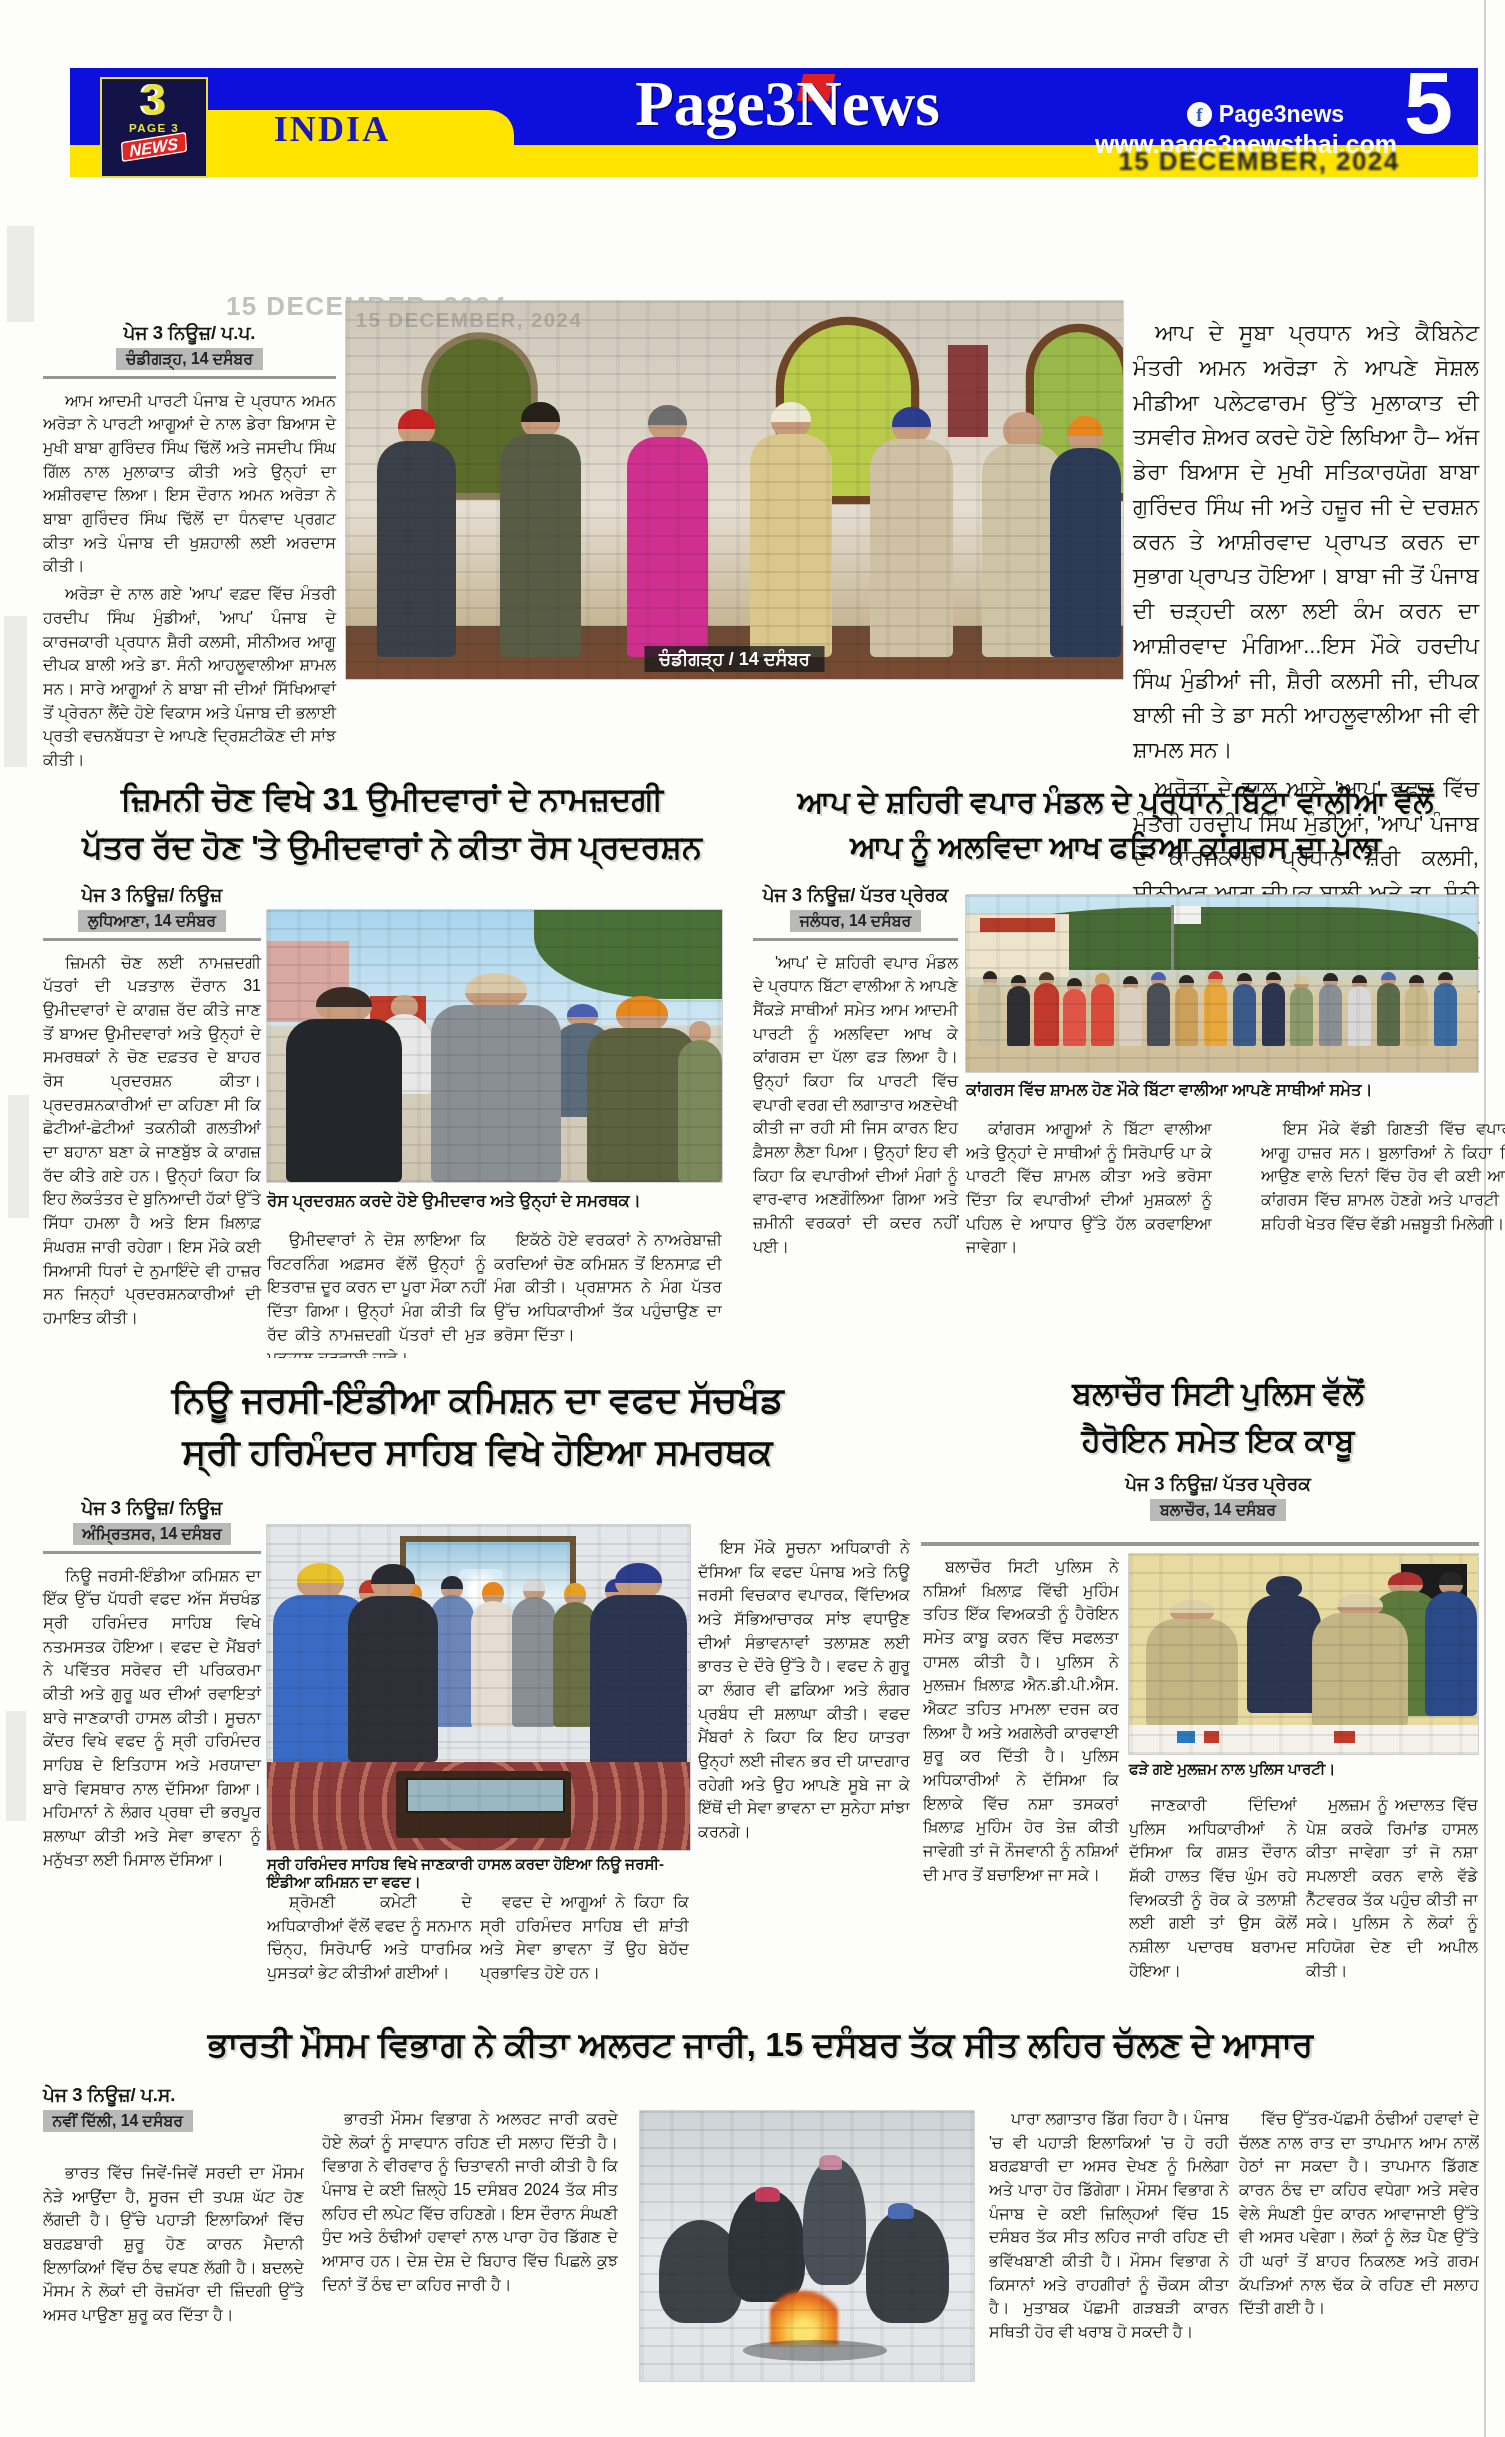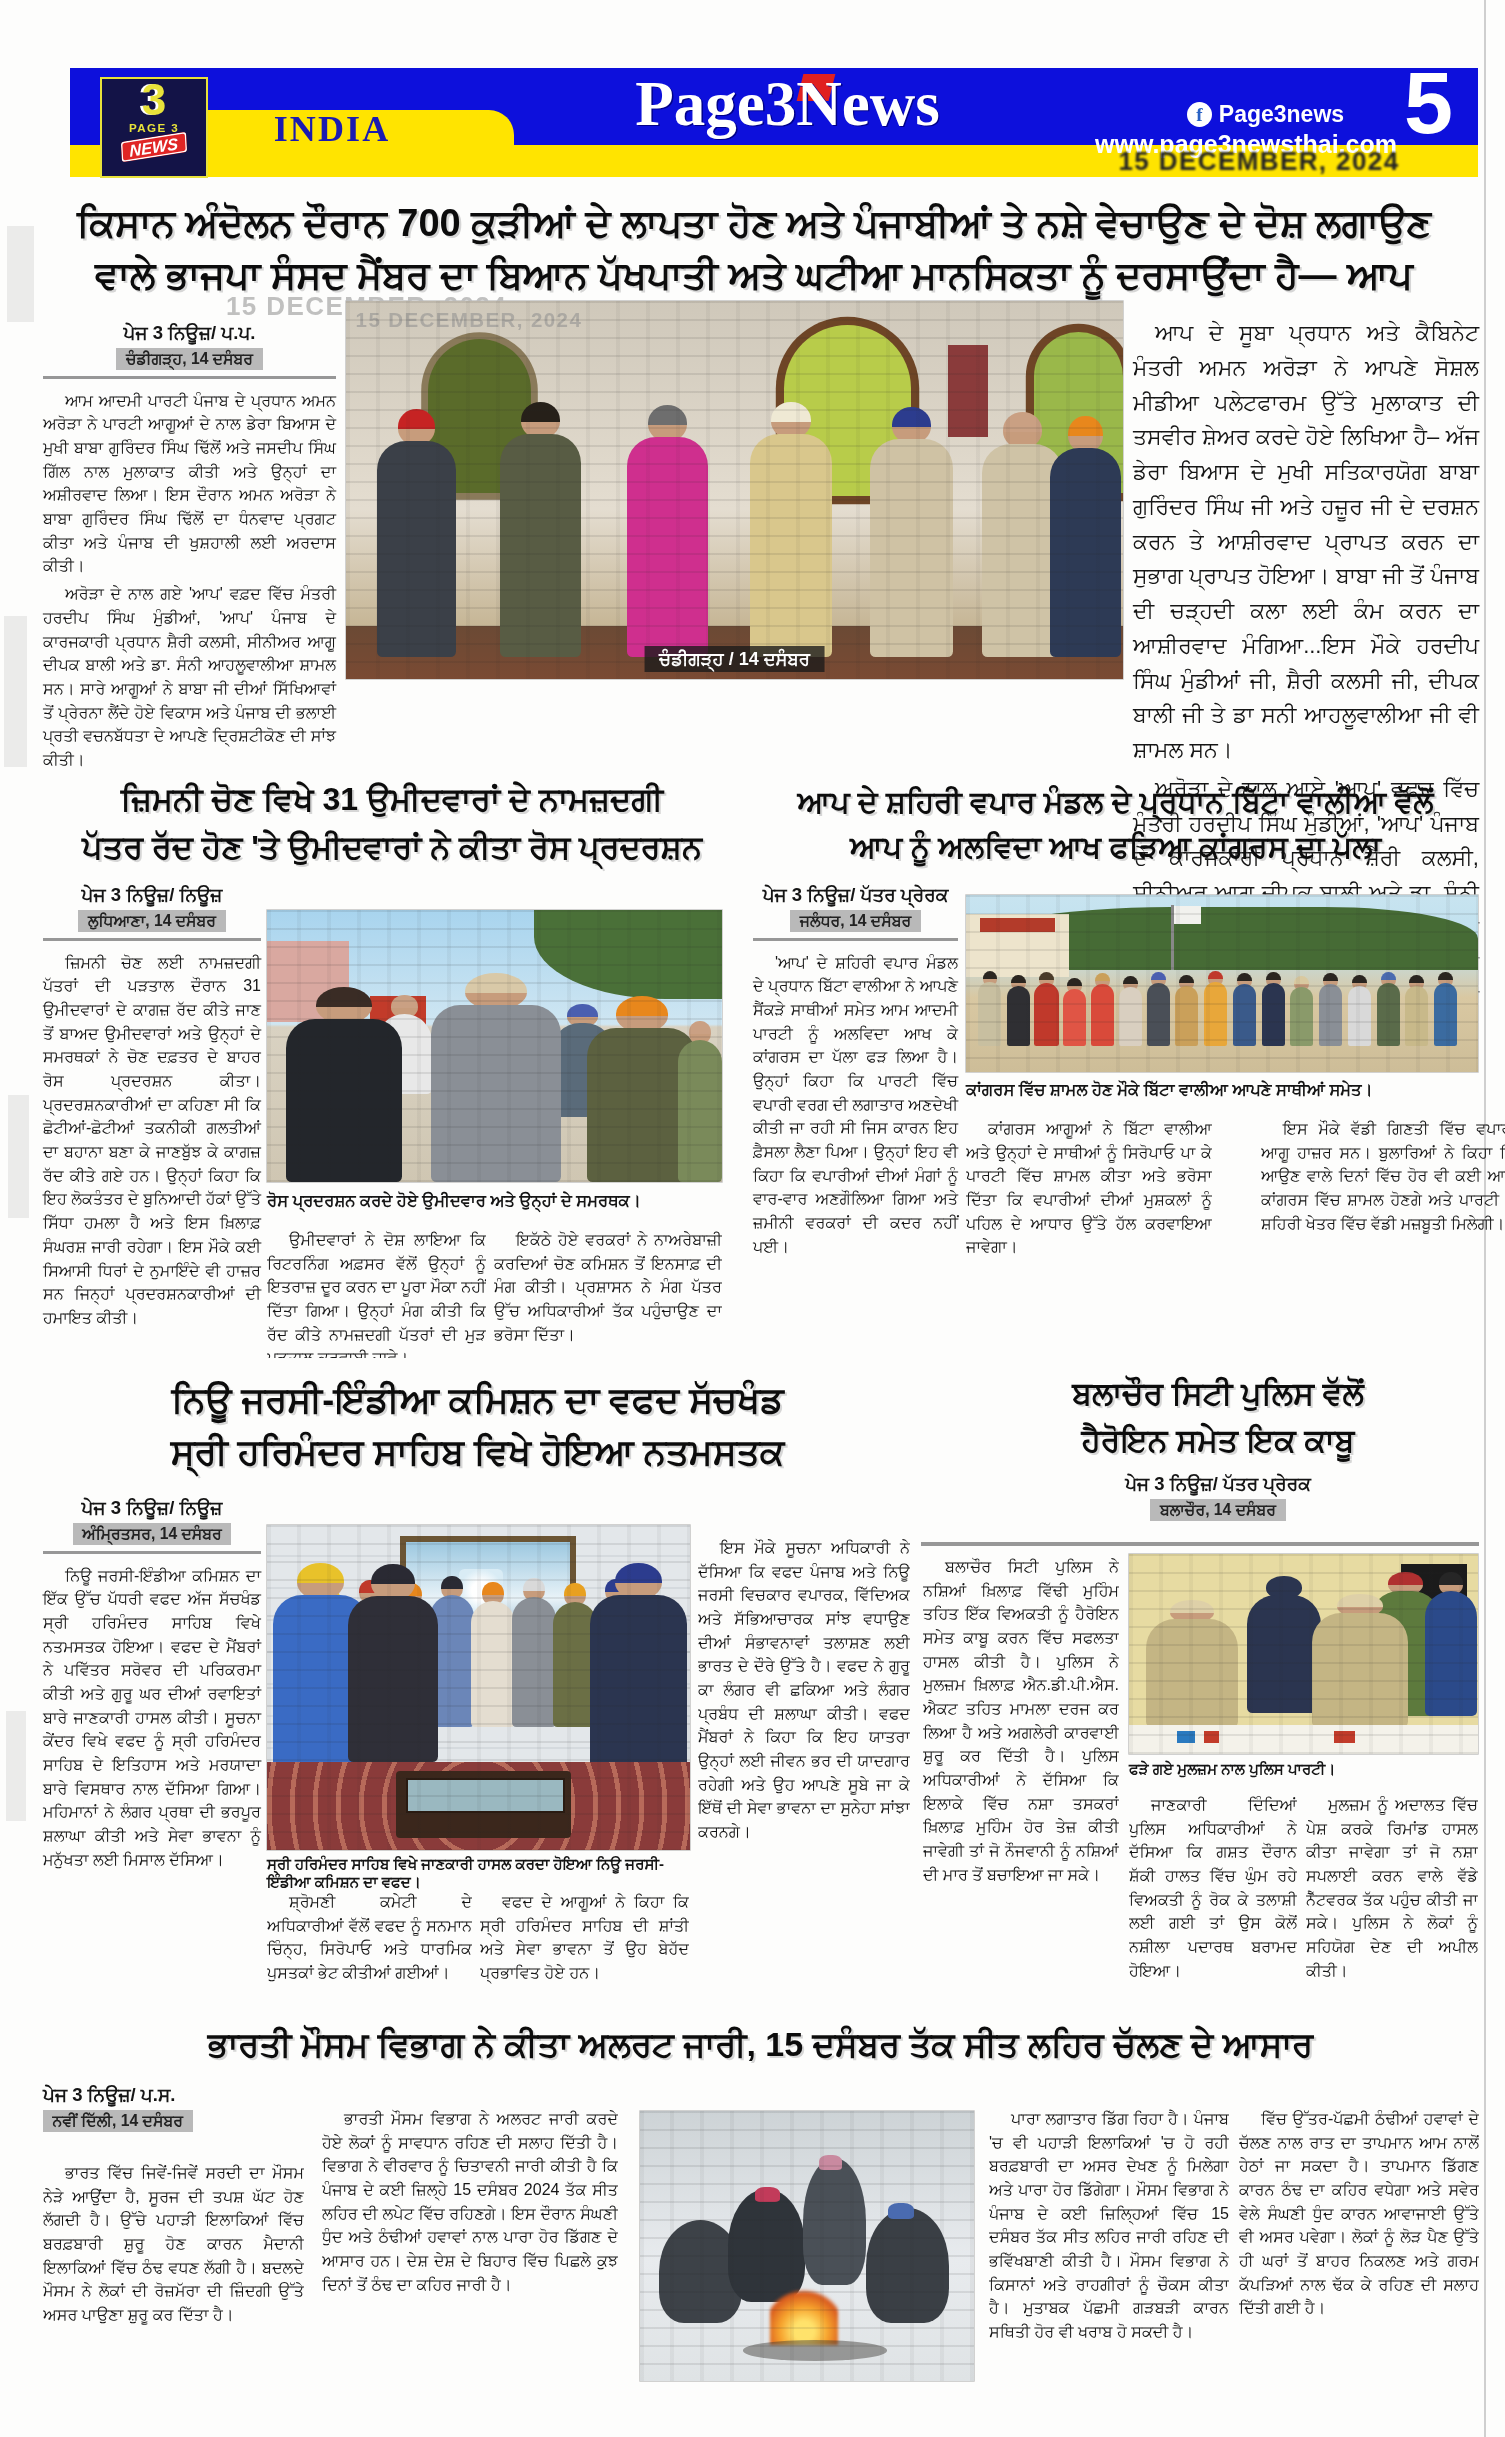--- a/index.html
+++ b/index.html
@@ -88,24 +88,20 @@
 
     <div class="fb-row">
       <span class="fb-circle">f</span>
       <span>Page3news</span>
     </div>
     <div class="website">www.page3newsthai.com</div>
     <div class="pagenum">5</div>
     <div class="datestrip">15 DECEMBER, 2024</div>
   </div>
 
-  <div class="abs h-xl" style="left:44px;top:197px;width:1420px;font-size:38px;line-height:52px;">
-    <div>ਕਿਸਾਨ ਅੰਦੋਲਨ ਦੌਰਾਨ 700 ਕੁੜੀਆਂ ਦੇ ਲਾਪਤਾ ਹੋਣ ਅਤੇ ਪੰਜਾਬੀਆਂ ਤੇ ਨਸ਼ੇ ਵੇਚਾਉਣ ਦੇ ਦੋਸ਼ ਲਗਾਉਣ</div>
-    <div>ਵਾਲੇ ਭਾਜਪਾ ਸੰਸਦ ਮੈਂਬਰ ਦਾ ਬਿਆਨ ਪੱਖਪਾਤੀ ਅਤੇ ਘਟੀਆ ਮਾਨਸਿਕਤਾ ਨੂੰ ਦਰਸਾਉਂਦਾ ਹੈ— ਆਪ</div>
-  </div>
   <div class="abs ghost" style="left:226px;top:291px;font-size:26px;">15 DECEMBER, 2024</div>
 
   <div class="abs" style="left:43px;top:322px;width:293px;">
     <div class="byline">ਪੇਜ 3 ਨਿਊਜ਼/ ਪ.ਪ.</div>
     <span class="dateline">ਚੰਡੀਗੜ੍ਹ, 14 ਦਸੰਬਰ</span>
     <div class="rule"></div>
     <div class="colp">
       <p>ਆਮ ਆਦਮੀ ਪਾਰਟੀ ਪੰਜਾਬ ਦੇ ਪ੍ਰਧਾਨ ਅਮਨ ਅਰੋੜਾ ਨੇ ਪਾਰਟੀ ਆਗੂਆਂ ਦੇ ਨਾਲ ਡੇਰਾ ਬਿਆਸ ਦੇ ਮੁਖੀ ਬਾਬਾ ਗੁਰਿੰਦਰ ਸਿੰਘ ਢਿੱਲੋਂ ਅਤੇ ਜਸਦੀਪ ਸਿੰਘ ਗਿੱਲ ਨਾਲ ਮੁਲਾਕਾਤ ਕੀਤੀ ਅਤੇ ਉਨ੍ਹਾਂ ਦਾ ਅਸ਼ੀਰਵਾਦ ਲਿਆ। ਇਸ ਦੌਰਾਨ ਅਮਨ ਅਰੋੜਾ ਨੇ ਬਾਬਾ ਗੁਰਿੰਦਰ ਸਿੰਘ ਢਿੱਲੋਂ ਦਾ ਧੰਨਵਾਦ ਪ੍ਰਗਟ ਕੀਤਾ ਅਤੇ ਪੰਜਾਬ ਦੀ ਖੁਸ਼ਹਾਲੀ ਲਈ ਅਰਦਾਸ ਕੀਤੀ।</p>
       <p>ਅਰੋੜਾ ਦੇ ਨਾਲ ਗਏ 'ਆਪ' ਵਫ਼ਦ ਵਿੱਚ ਮੰਤਰੀ ਹਰਦੀਪ ਸਿੰਘ ਮੁੰਡੀਆਂ, 'ਆਪ' ਪੰਜਾਬ ਦੇ ਕਾਰਜਕਾਰੀ ਪ੍ਰਧਾਨ ਸ਼ੈਰੀ ਕਲਸੀ, ਸੀਨੀਅਰ ਆਗੂ ਦੀਪਕ ਬਾਲੀ ਅਤੇ ਡਾ. ਸੰਨੀ ਆਹਲੂਵਾਲੀਆ ਸ਼ਾਮਲ ਸਨ। ਸਾਰੇ ਆਗੂਆਂ ਨੇ ਬਾਬਾ ਜੀ ਦੀਆਂ ਸਿੱਖਿਆਵਾਂ ਤੋਂ ਪ੍ਰੇਰਨਾ ਲੈਂਦੇ ਹੋਏ ਵਿਕਾਸ ਅਤੇ ਪੰਜਾਬ ਦੀ ਭਲਾਈ ਪ੍ਰਤੀ ਵਚਨਬੱਧਤਾ ਦੇ ਆਪਣੇ ਦ੍ਰਿਸ਼ਟੀਕੋਣ ਦੀ ਸਾਂਝ ਕੀਤੀ।</p>
     </div>
@@ -306,21 +302,21 @@
   <div class="abs caption" style="left:966px;top:1080px;width:512px;filter:blur(0.4px);">ਕਾਂਗਰਸ ਵਿੱਚ ਸ਼ਾਮਲ ਹੋਣ ਮੌਕੇ ਬਿੱਟਾ ਵਾਲੀਆ ਆਪਣੇ ਸਾਥੀਆਂ ਸਮੇਤ।</div>
   <div class="abs colp" style="left:966px;top:1117px;width:246px;height:243px;overflow:hidden;">
       <p>ਕਾਂਗਰਸ ਆਗੂਆਂ ਨੇ ਬਿੱਟਾ ਵਾਲੀਆ ਅਤੇ ਉਨ੍ਹਾਂ ਦੇ ਸਾਥੀਆਂ ਨੂੰ ਸਿਰੋਪਾਓ ਪਾ ਕੇ ਪਾਰਟੀ ਵਿੱਚ ਸ਼ਾਮਲ ਕੀਤਾ ਅਤੇ ਭਰੋਸਾ ਦਿੱਤਾ ਕਿ ਵਪਾਰੀਆਂ ਦੀਆਂ ਮੁਸ਼ਕਲਾਂ ਨੂੰ ਪਹਿਲ ਦੇ ਆਧਾਰ ਉੱਤੇ ਹੱਲ ਕਰਵਾਇਆ ਜਾਵੇਗਾ।</p>
     </div>
   <div class="abs colp" style="left:1224px;top:1117px;width:255px;height:243px;overflow:hidden;margin-left:37px;">
       <p>ਇਸ ਮੌਕੇ ਵੱਡੀ ਗਿਣਤੀ ਵਿੱਚ ਵਪਾਰੀ ਆਗੂ ਹਾਜ਼ਰ ਸਨ। ਬੁਲਾਰਿਆਂ ਨੇ ਕਿਹਾ ਕਿ ਆਉਣ ਵਾਲੇ ਦਿਨਾਂ ਵਿੱਚ ਹੋਰ ਵੀ ਕਈ ਆਗੂ ਕਾਂਗਰਸ ਵਿੱਚ ਸ਼ਾਮਲ ਹੋਣਗੇ ਅਤੇ ਪਾਰਟੀ ਨੂੰ ਸ਼ਹਿਰੀ ਖੇਤਰ ਵਿੱਚ ਵੱਡੀ ਮਜ਼ਬੂਤੀ ਮਿਲੇਗੀ।</p>
     </div>
 
   <div class="abs h-xl" style="left:43px;top:1374px;width:869px;font-size:36px;line-height:52px;">
     <div>ਨਿਊ ਜਰਸੀ-ਇੰਡੀਆ ਕਮਿਸ਼ਨ ਦਾ ਵਫਦ ਸੱਚਖੰਡ</div>
-    <div>ਸ੍ਰੀ ਹਰਿਮੰਦਰ ਸਾਹਿਬ ਵਿਖੇ ਹੋਇਆ ਨਤਮਸਤਕ</div>
+    <div>ਸ੍ਰੀ ਹਰਿਮੰਦਰ ਸਾਹਿਬ ਵਿਖੇ ਹੋਇਆ ਸਮਰਥਕ</div>
   </div>
 
   <div class="abs" style="left:43px;top:1497px;width:218px;">
     <div class="byline">ਪੇਜ 3 ਨਿਊਜ਼/ ਨਿਊਜ਼</div>
     <span class="dateline">ਅੰਮ੍ਰਿਤਸਰ, 14 ਦਸੰਬਰ</span>
     <div class="rule"></div>
     <div class="colp">
         <p>ਨਿਊ ਜਰਸੀ-ਇੰਡੀਆ ਕਮਿਸ਼ਨ ਦਾ ਇੱਕ ਉੱਚ ਪੱਧਰੀ ਵਫਦ ਅੱਜ ਸੱਚਖੰਡ ਸ੍ਰੀ ਹਰਿਮੰਦਰ ਸਾਹਿਬ ਵਿਖੇ ਨਤਮਸਤਕ ਹੋਇਆ। ਵਫਦ ਦੇ ਮੈਂਬਰਾਂ ਨੇ ਪਵਿੱਤਰ ਸਰੋਵਰ ਦੀ ਪਰਿਕਰਮਾ ਕੀਤੀ ਅਤੇ ਗੁਰੂ ਘਰ ਦੀਆਂ ਰਵਾਇਤਾਂ ਬਾਰੇ ਜਾਣਕਾਰੀ ਹਾਸਲ ਕੀਤੀ। ਸੂਚਨਾ ਕੇਂਦਰ ਵਿਖੇ ਵਫਦ ਨੂੰ ਸ੍ਰੀ ਹਰਿਮੰਦਰ ਸਾਹਿਬ ਦੇ ਇਤਿਹਾਸ ਅਤੇ ਮਰਯਾਦਾ ਬਾਰੇ ਵਿਸਥਾਰ ਨਾਲ ਦੱਸਿਆ ਗਿਆ। ਮਹਿਮਾਨਾਂ ਨੇ ਲੰਗਰ ਪ੍ਰਥਾ ਦੀ ਭਰਪੂਰ ਸ਼ਲਾਘਾ ਕੀਤੀ ਅਤੇ ਸੇਵਾ ਭਾਵਨਾ ਨੂੰ ਮਨੁੱਖਤਾ ਲਈ ਮਿਸਾਲ ਦੱਸਿਆ।</p>
       </div>
   </div>

